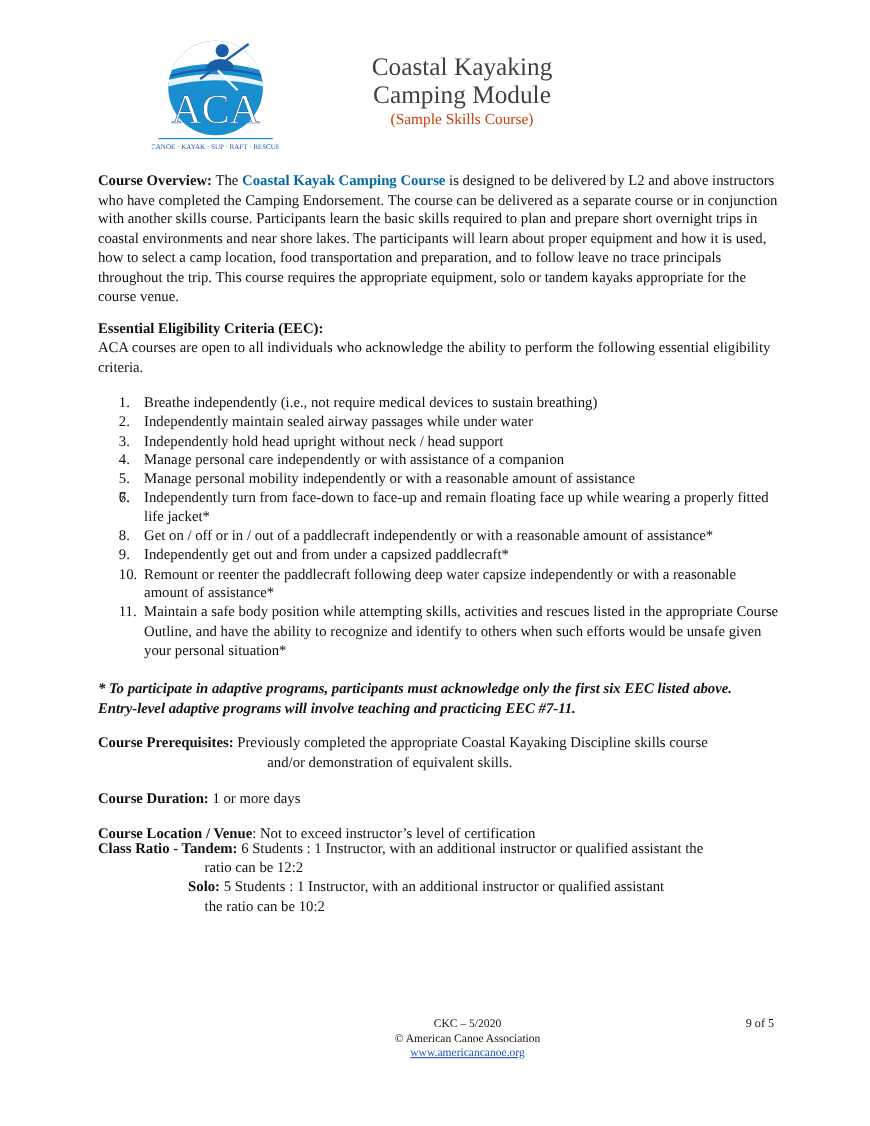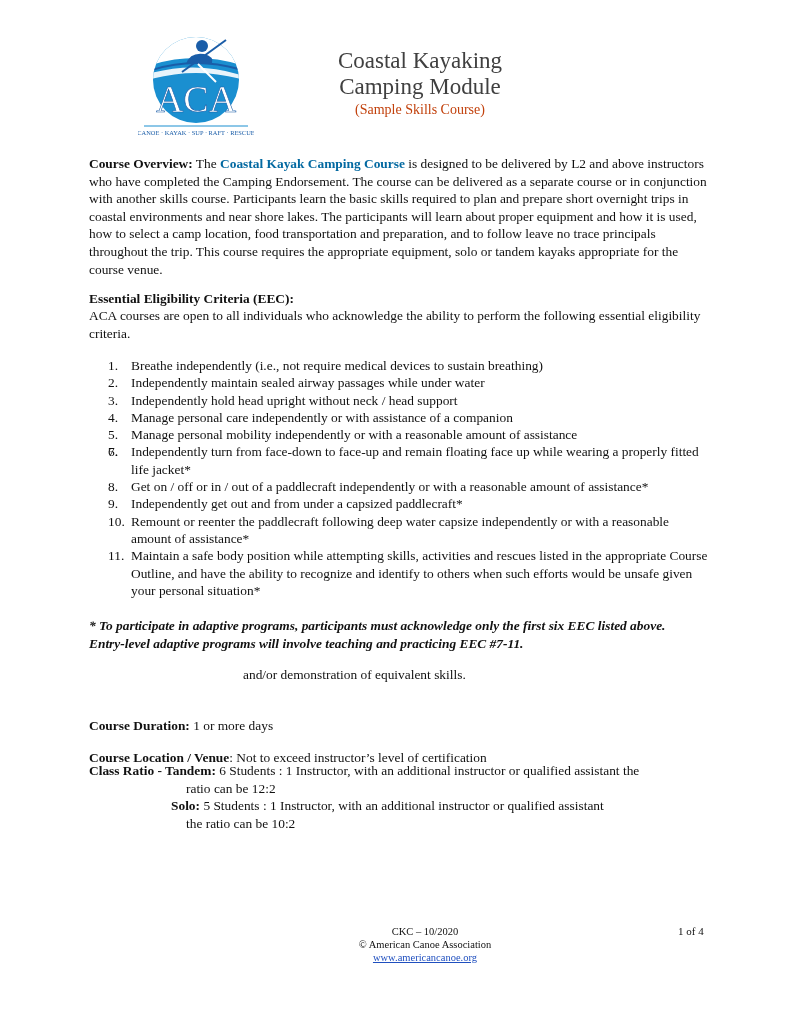--- a/index.html
+++ b/index.html
@@ -96,38 +96,39 @@
     <li><span class="num">10.</span><span>Remount or reenter the paddlecraft following deep water capsize independently or with a reasonable amount of assistance*</span></li>
     <li><span class="num">11.</span><span>Maintain a safe body position while attempting skills, activities and rescues listed in the appropriate Course Outline, and have the ability to recognize and identify to others when such efforts would be unsafe given your personal situation*</span></li>
   </ol>
 
   <div class="text note">
     <div class="b">* To participate in adaptive programs, participants must acknowledge only the first six EEC listed above.</div>
     <div class="b">Entry-level adaptive programs will involve teaching and practicing EEC #7-11.</div>
   </div>
 
   <div class="text prereq">
+    <div><span class="b">Course Prerequisites:</span><span> Previously completed the appropriate Coastal Kayaking Discipline skills course</span></div>
     <div class="cont">and/or demonstration of equivalent skills.</div>
   </div>
 
   <div class="text duration">
     <span class="b">Course Duration:</span><span> 1 or more days</span>
   </div>
 
   <div class="text location">
     <span class="b">Course Location / Venue</span><span>: Not to exceed instructor’s level of certification</span>
   </div>
 
   <div class="text ratio">
     <div><span class="b">Class Ratio - Tandem:</span><span> 6 Students : 1 Instructor, with an additional instructor or qualified assistant the</span></div>
     <div class="l2">ratio can be 12:2</div>
     <div class="l3"><span class="b">Solo:</span><span> 5 Students : 1 Instructor, with an additional instructor or qualified assistant</span></div>
     <div class="l4">the ratio can be 10:2</div>
   </div>
 
   <div class="footer">
-    <div>CKC – 10/2020</div>
+    <div>CKC – 5/2020</div>
     <div>© American Canoe Association</div>
     <div><a>www.americancanoe.org</a></div>
   </div>
-  <div class="page-num">1 of 4</div>
+  <div class="page-num">9 of 5</div>
 
 </div>
 
 </body></html>

